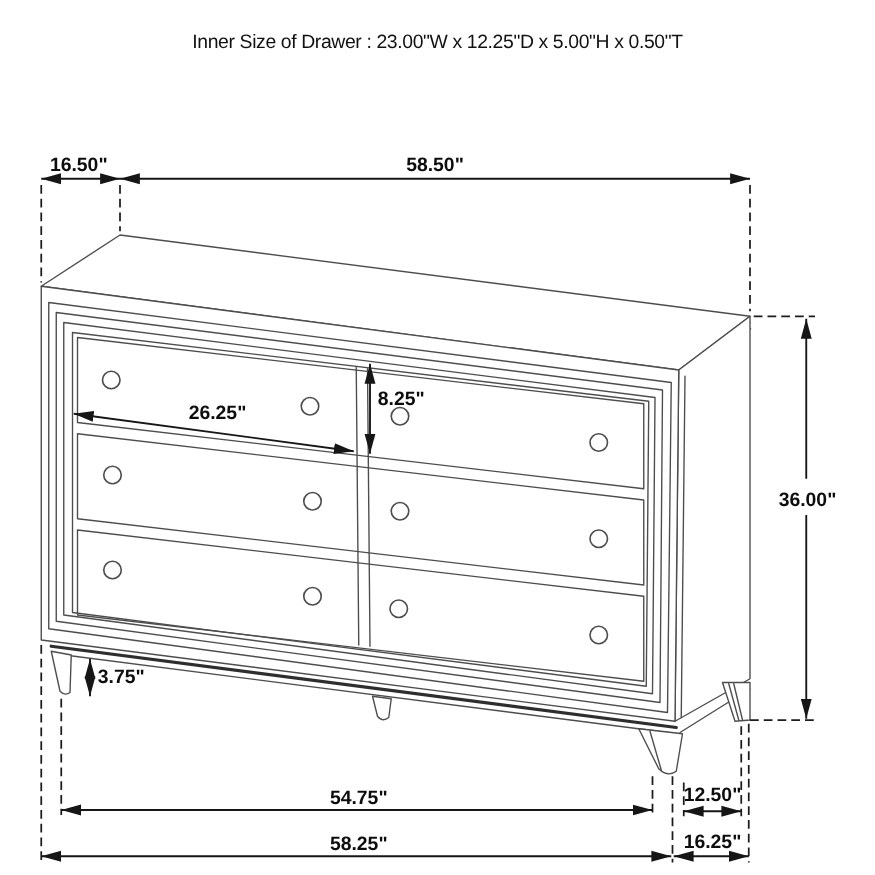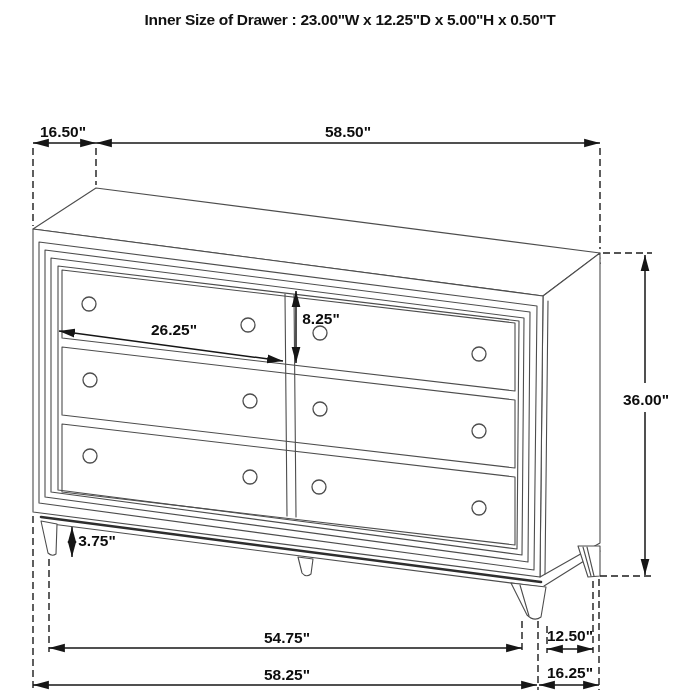--- a/index.html
+++ b/index.html
@@ -1,19 +1,19 @@
 <!DOCTYPE html>
 <html><head>
 <meta charset="utf-8">
 <style>
   html,body{margin:0;padding:0;background:#ffffff;}
   .page{position:relative;width:700px;height:700px;background:#fff;overflow:hidden;
         font-family:"Liberation Sans", sans-serif;}
-  .title{position:absolute;top:11px;left:0;width:700px;text-align:center;
-         font-size:15.5px;font-weight:bold;color:#111;letter-spacing:-0.3px;}
+  .title{position:absolute;top:25px;left:0;width:700px;text-align:center;
+         font-size:15.5px;font-weight:normal;color:#111;letter-spacing:-0.3px;}
   svg{position:absolute;left:0;top:0;}
   .furn{stroke:#4d4d4d;stroke-width:1.1;fill:none;stroke-linejoin:round;stroke-linecap:round;}
   .furnfill{stroke:#4d4d4d;stroke-width:1.1;fill:#ffffff;stroke-linejoin:round;}
   .shadow{stroke:#2e2e2e;stroke-width:2.6;fill:none;stroke-linecap:round;}
   .dim{stroke:#161616;stroke-width:1.5;fill:none;}
   .ext{stroke:#1c1c1c;stroke-width:1.4;fill:none;stroke-dasharray:7 4;}
   .dimtext{font-size:15.5px;font-weight:bold;fill:#0d0d0d;text-anchor:middle;}
 </style>
 </head>
 <body>

